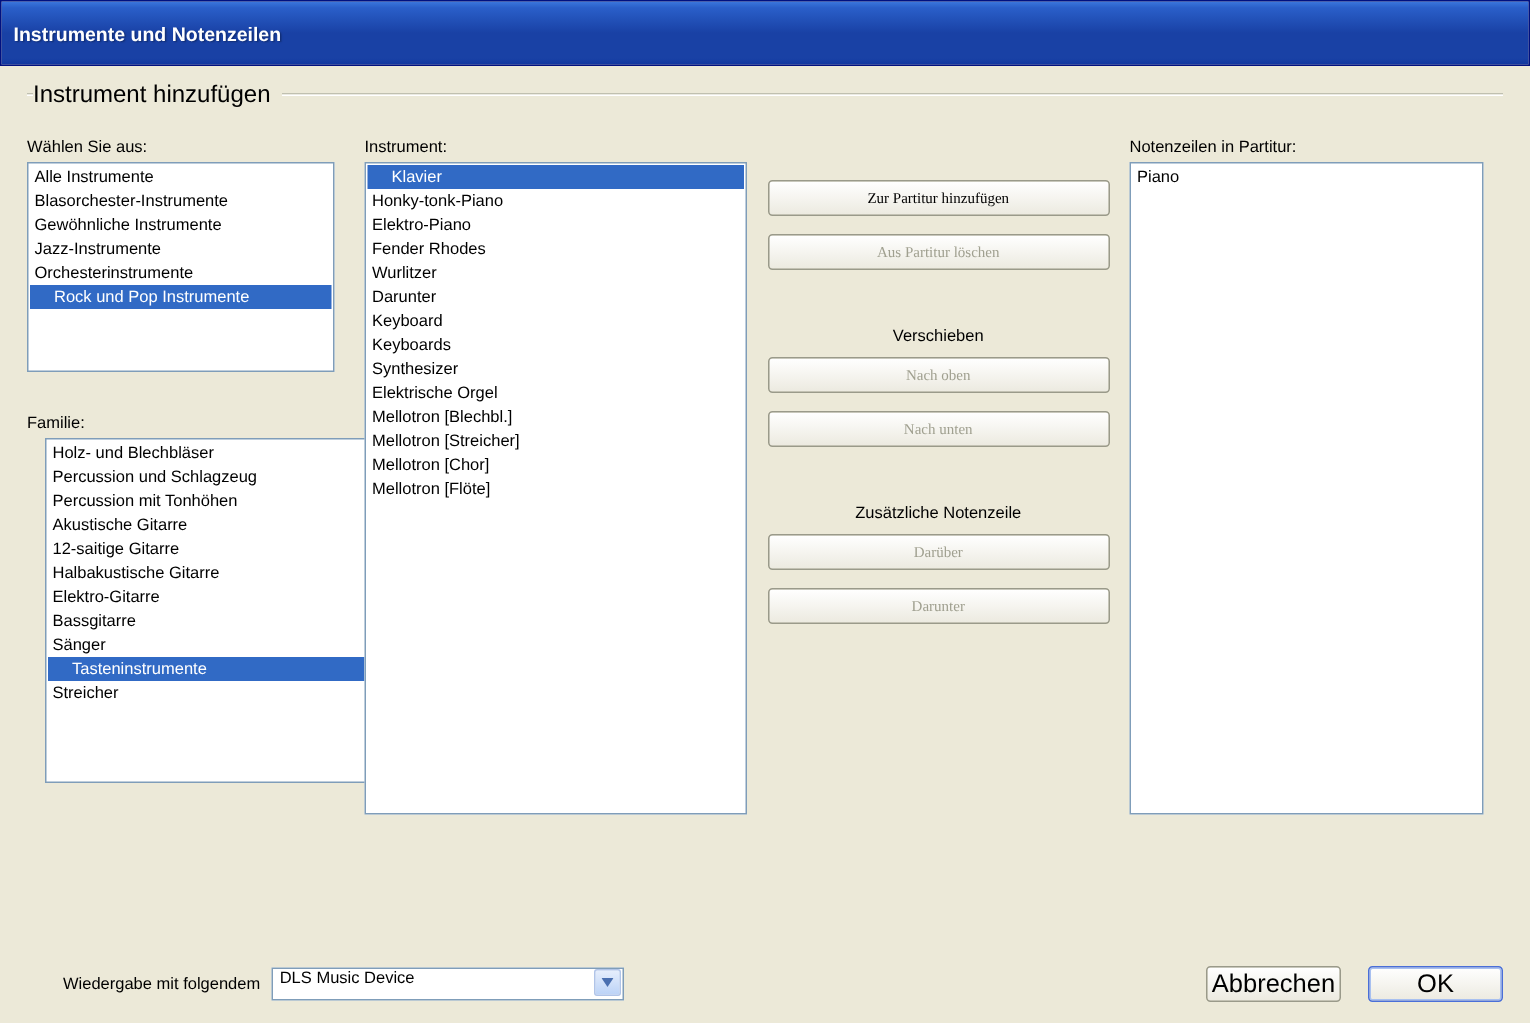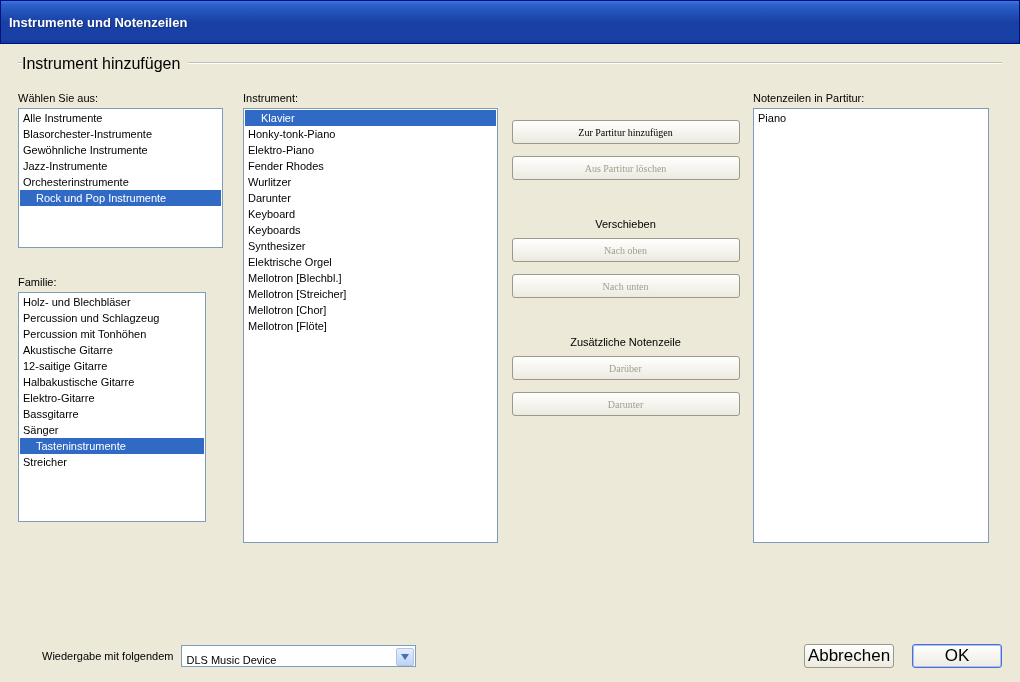--- a/index.html
+++ b/index.html
@@ -74,21 +74,21 @@
   white-space: nowrap;
   cursor: default;
 }
 .listbox .item.selected {
   background: #316ac5;
   color: white;
   padding-left: 16px;
 }
 .col1 { width: 205px; display: flex; flex-direction: column; }
 .lb-section { width: 205px; height: 140px; }
-.lb-family { width: 188px; height: 230px; }
+.lb-family { width: 215px; height: 230px; margin-left: 12px; }
 .col2 { width: 255px; display: flex; flex-direction: column; }
 .lb-instrument { width: 255px; height: 435px; }
 .col3 { width: 215px; display: flex; flex-direction: column; align-items: center; padding-top: 28px; }
 .btn {
   width: 228px;
   height: 24px;
   background: linear-gradient(to bottom, #ffffff, #eceae0);
   border: 1px solid #9a9a8a;
   border-radius: 3px;
   font-size: 10px;
@@ -114,21 +114,21 @@
   display: flex;
   align-items: center;
 }
 .playback-label { margin-left: 24px; margin-right: 8px; }
 .combo {
   width: 235px;
   height: 22px;
   background: white;
   border: 1px solid #7f9db9;
   display: flex;
-  align-items: flex-end;
+  align-items: flex-start;
   justify-content: space-between;
   padding-left: 4px;
   font-size: 11px;
 }
 .combo-arrow {
   width: 18px; height: 18px;
   background: linear-gradient(to bottom,#e6eefc,#bcd3f7);
   border: 1px solid #b0c4e8;
   border-radius: 2px;
   display: flex; align-items: center; justify-content: center;

